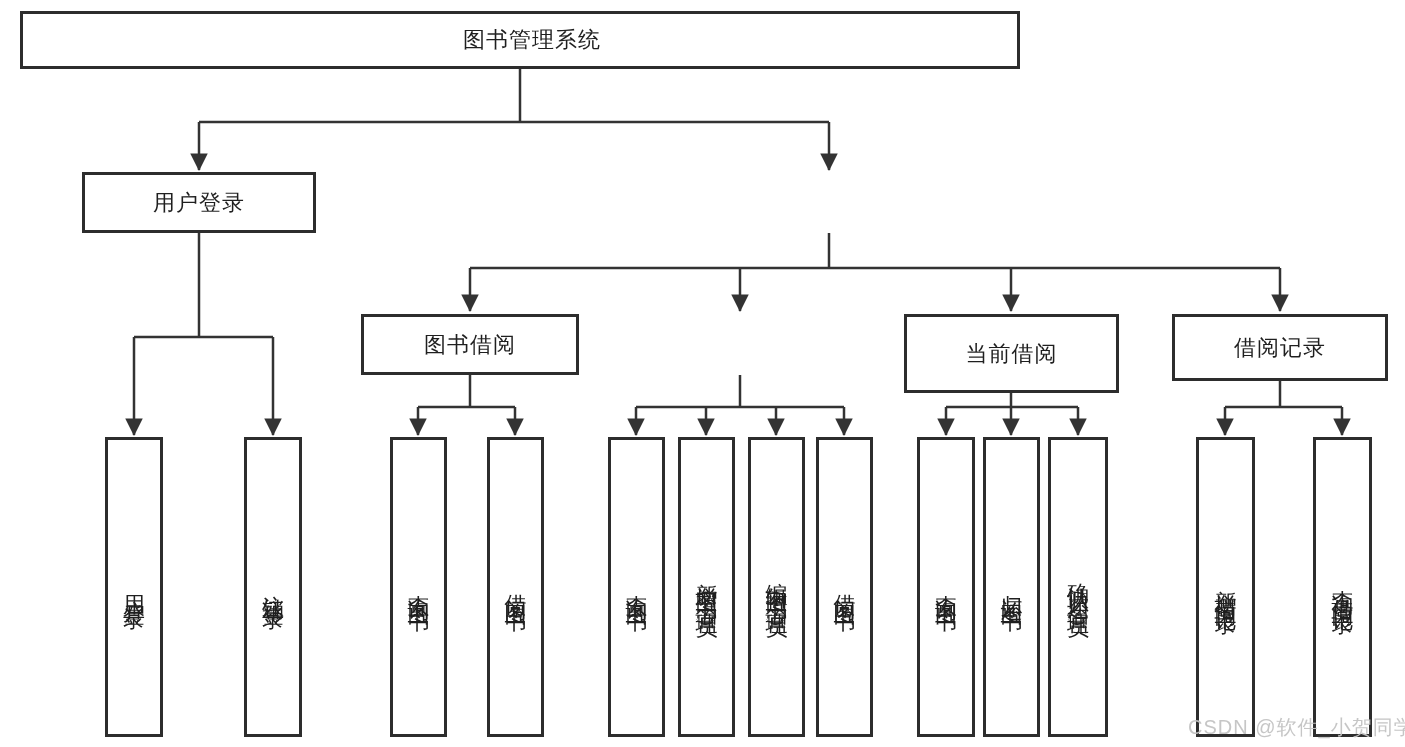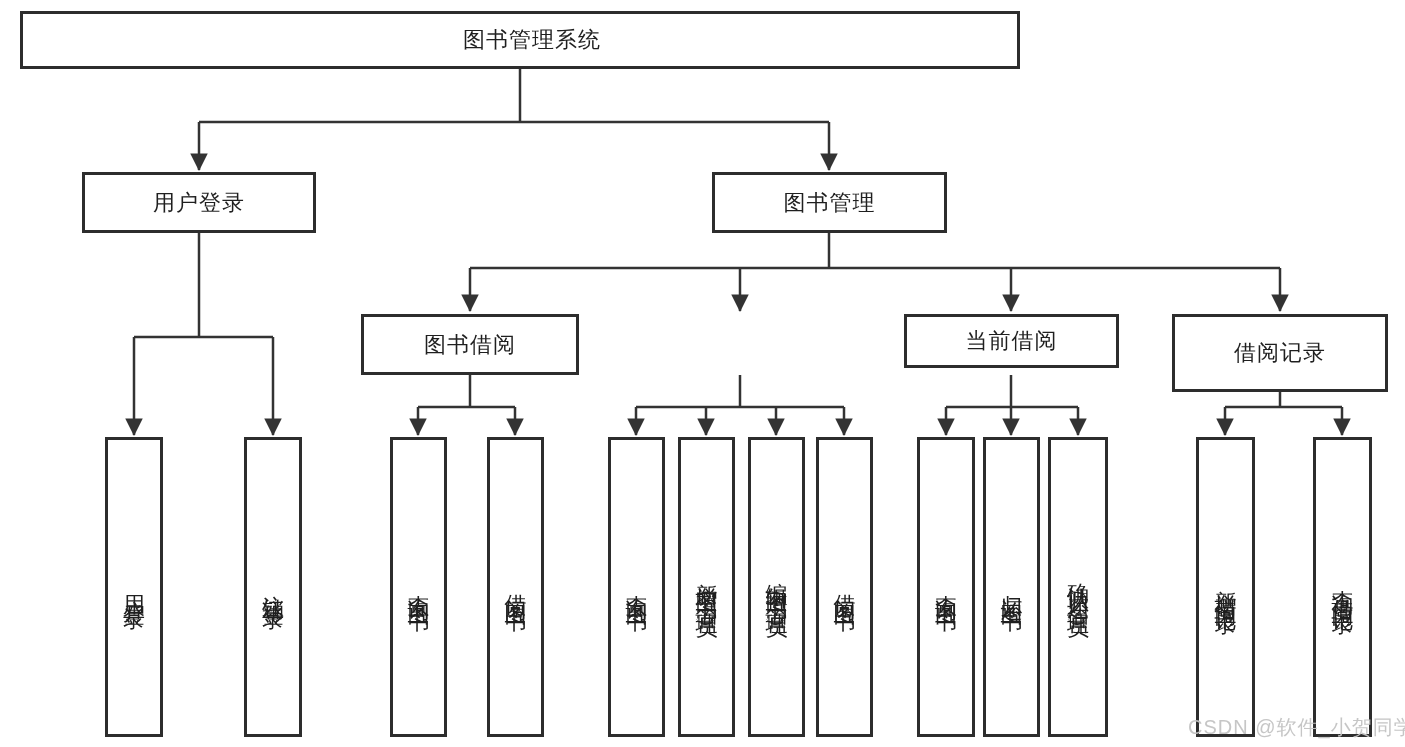--- a/index.html
+++ b/index.html
@@ -97,25 +97,24 @@
       <path d="M1280,375 V407"></path>
       <path d="M1225,407 H1342"></path>
       <path d="M1225,407 V435" marker-end="url(#arrow)"></path>
       <path d="M1342,407 V435" marker-end="url(#arrow)"></path>
     </g>
   </svg>
 
   <div class="box hbox" style="left:20px;top:11px;width:1000px;height:58px;padding-left:24px;">图书管理系统</div>
 
   <div class="box hbox" style="left:82px;top:172px;width:234px;height:61px;">用户登录</div>
-  <div class="box hbox" style="left:712px;top:172px;width:235px;height:61px;">图书管理</div>
 
   <div class="box hbox" style="left:361px;top:314px;width:218px;height:61px;">图书借阅</div>
-  <div class="box hbox" style="left:904px;top:314px;width:215px;height:54px;">当前借阅</div>
-  <div class="box hbox" style="left:1172px;top:314px;width:216px;height:78px;">借阅记录</div>
+  <div class="box hbox" style="left:904px;top:314px;width:215px;height:79px;">当前借阅</div>
+  <div class="box hbox" style="left:1172px;top:314px;width:216px;height:67px;">借阅记录</div>
 
   <div class="box" style="left:105px;top:437px;width:58px;height:300px;">
     <span class="vtext">用户登录</span>
   </div>
   <div class="box" style="left:244px;top:437px;width:58px;height:300px;">
     <span class="vtext">注销登录</span>
   </div>
 
   <div class="box" style="left:390px;top:437px;width:57px;height:300px;">
     <span class="vtext">查询图书</span>

